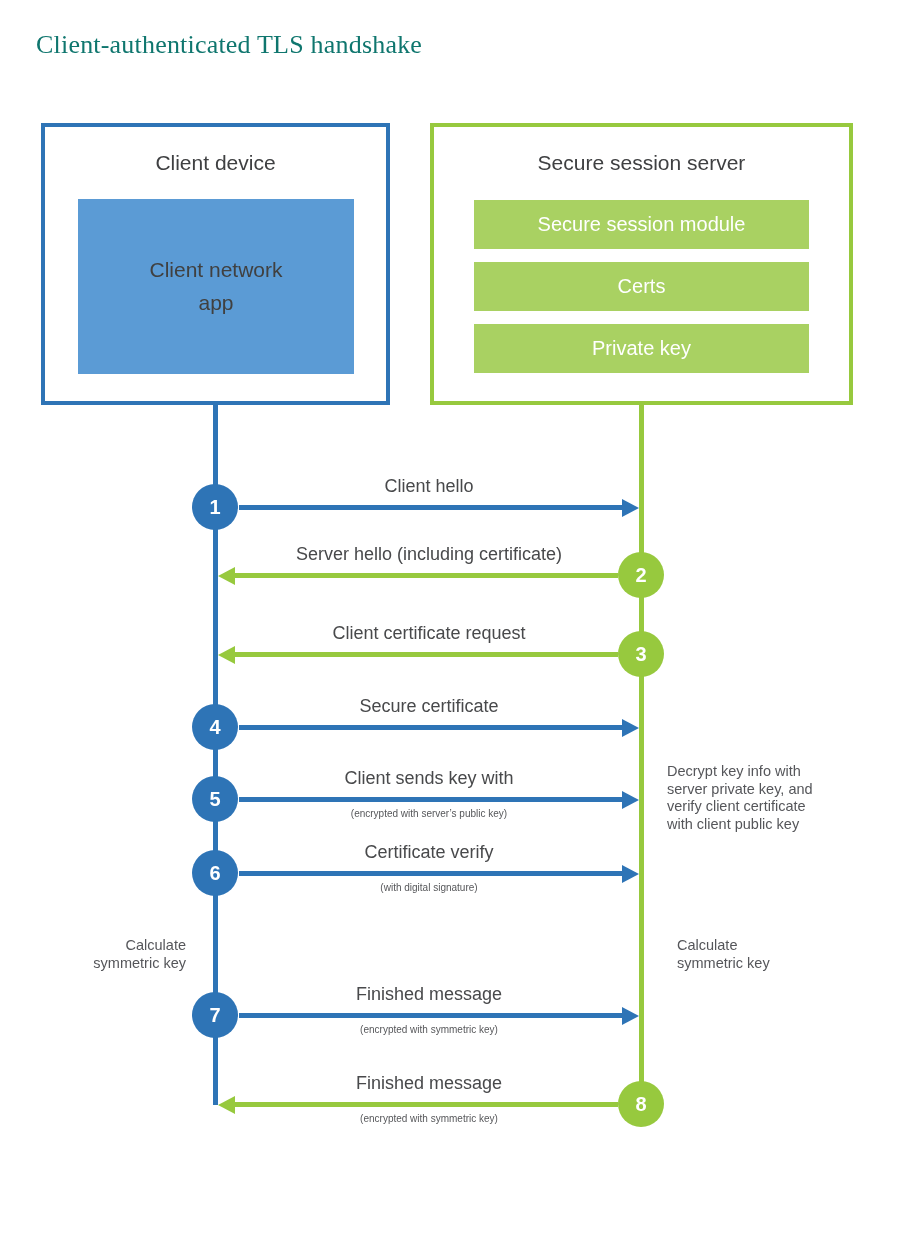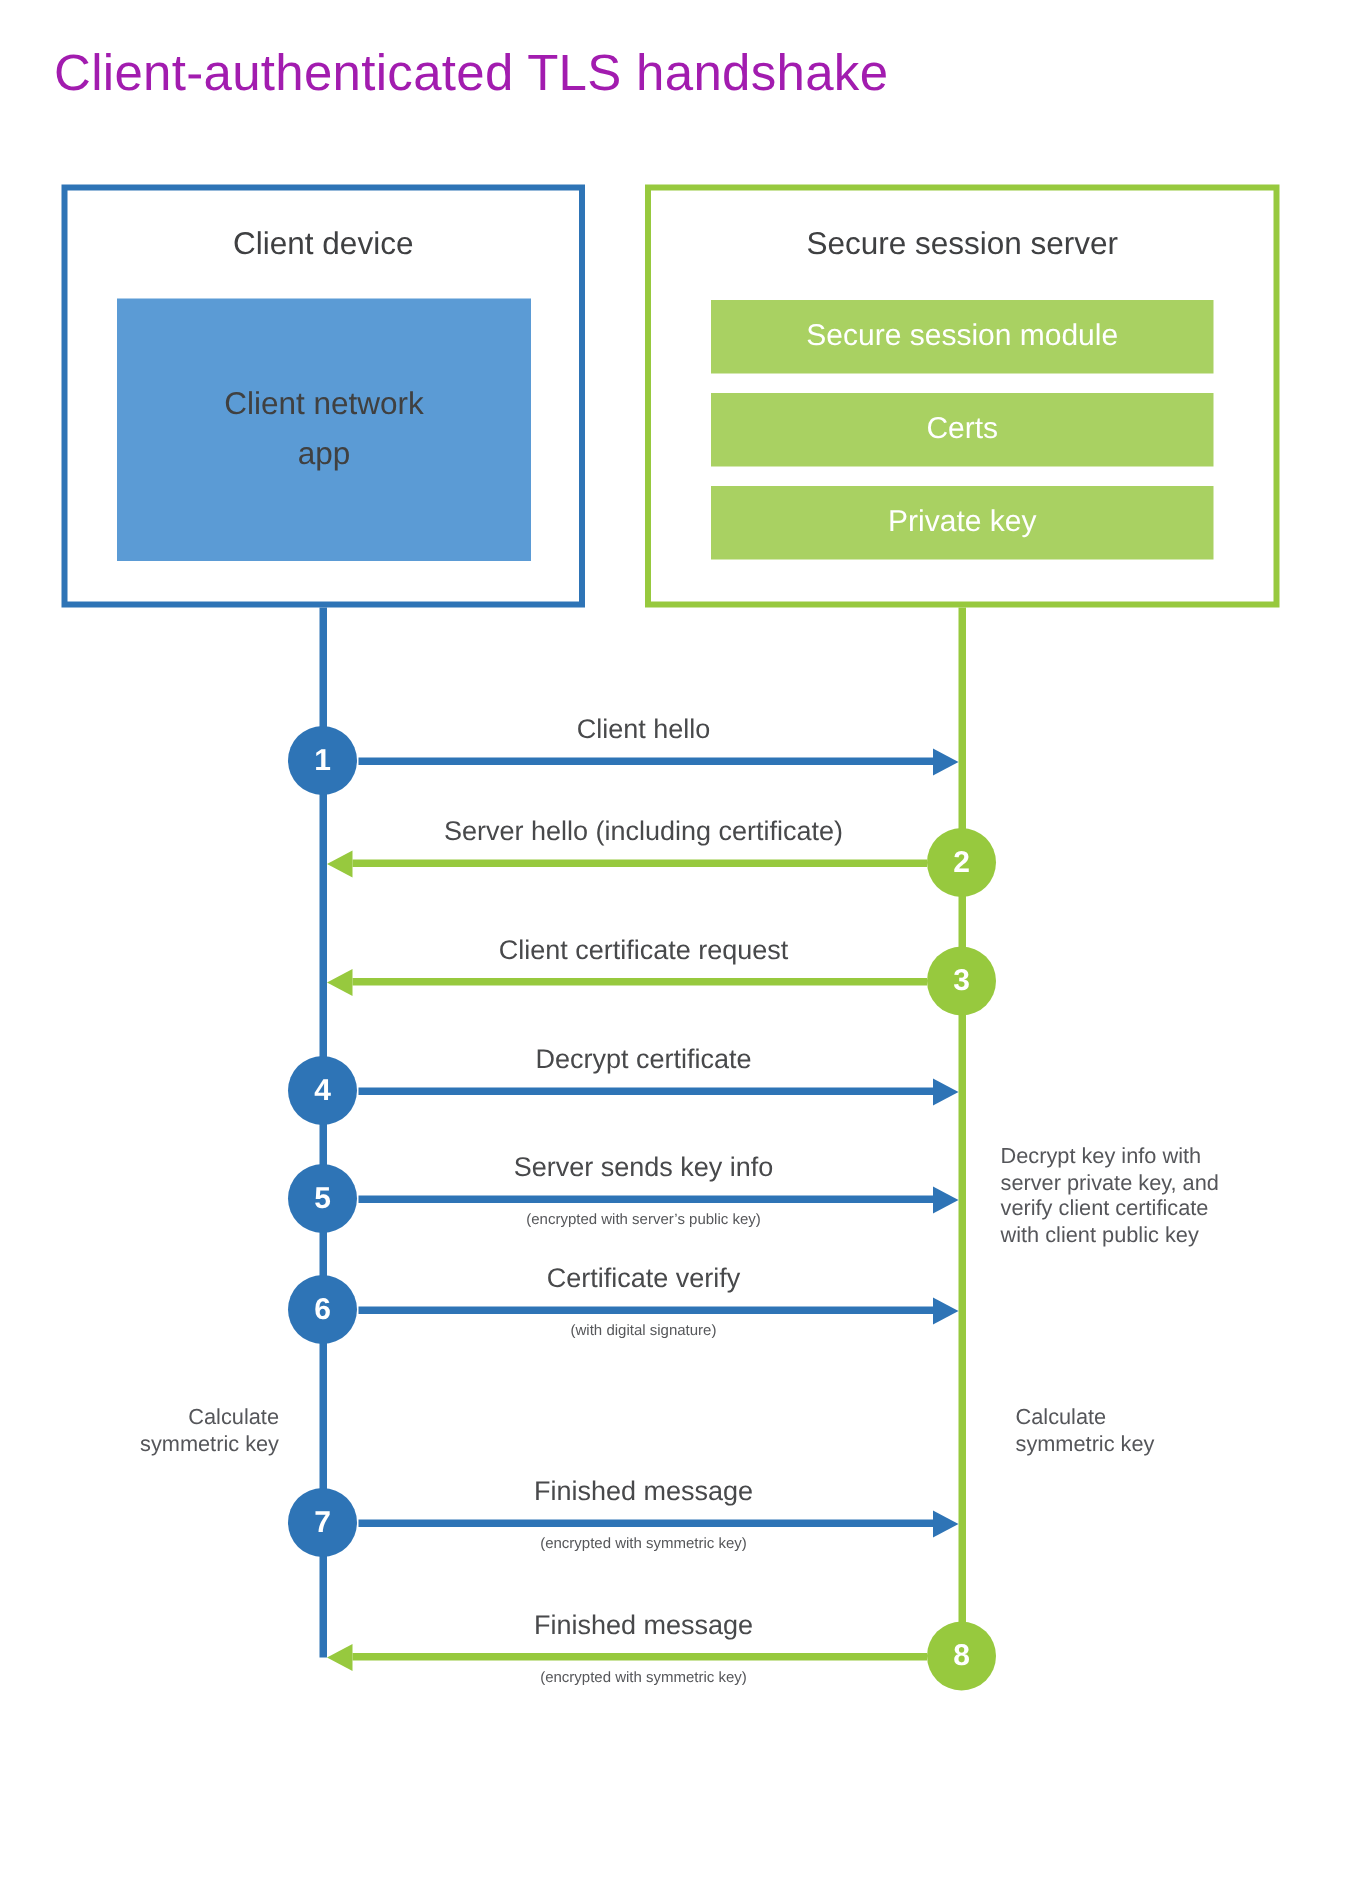--- a/index.html
+++ b/index.html
@@ -8,21 +8,21 @@
     --green:#97c93e;
     --green-light:#a9d162;
   }
   *{margin:0;padding:0;box-sizing:border-box;}
   html,body{background:#ffffff;}
   body{font-family:"Liberation Sans","DejaVu Sans",sans-serif;}
   .canvas{position:relative;width:900px;height:1256px;background:#ffffff;overflow:hidden;}
 
   .page-title{
     position:absolute;left:36px;top:30px;
-    font-size:34px;font-weight:400;color:#a21caf;letter-spacing:.2px;
+    font-size:26px;font-weight:400;color:#0f766e;letter-spacing:.2px;font-family:Liberation Serif, serif;
   }
 
   
   .entity-box{position:absolute;background:#fff;}
   .client-box{left:41px;top:123px;width:349px;height:282px;border:4px solid var(--blue);}
   .server-box{left:430px;top:123px;width:423px;height:282px;border:4px solid var(--green);}
   .entity-title{
     position:absolute;left:0;right:0;top:24px;text-align:center;
     font-size:21px;font-weight:400;color:#3f4042;
   }
@@ -124,27 +124,27 @@
   <div class="badge green" style="top:552px">
       <span>2</span>
     </div>
 
   <div class="msg-label" style="top:623px">Client certificate request</div>
   <div class="arrow left" style="top:652px"></div>
   <div class="badge green" style="top:631px">
       <span>3</span>
     </div>
 
-  <div class="msg-label" style="top:696px">Decrypt certificate</div>
+  <div class="msg-label" style="top:696px">Secure certificate</div>
   <div class="arrow right" style="top:725px"></div>
   <div class="badge blue" style="top:704px">
       <span>4</span>
     </div>
 
-  <div class="msg-label" style="top:768px">Server sends key info</div>
+  <div class="msg-label" style="top:768px">Client sends key with</div>
   <div class="arrow right" style="top:797px"></div>
   <div class="badge blue" style="top:776px">
       <span>5</span>
     </div>
   <div class="msg-sub" style="top:808px">(encrypted with server’s public key)</div>
 
   <div class="msg-label" style="top:842px">Certificate verify</div>
   <div class="arrow right" style="top:871px"></div>
   <div class="badge blue" style="top:850px">
       <span>6</span>

